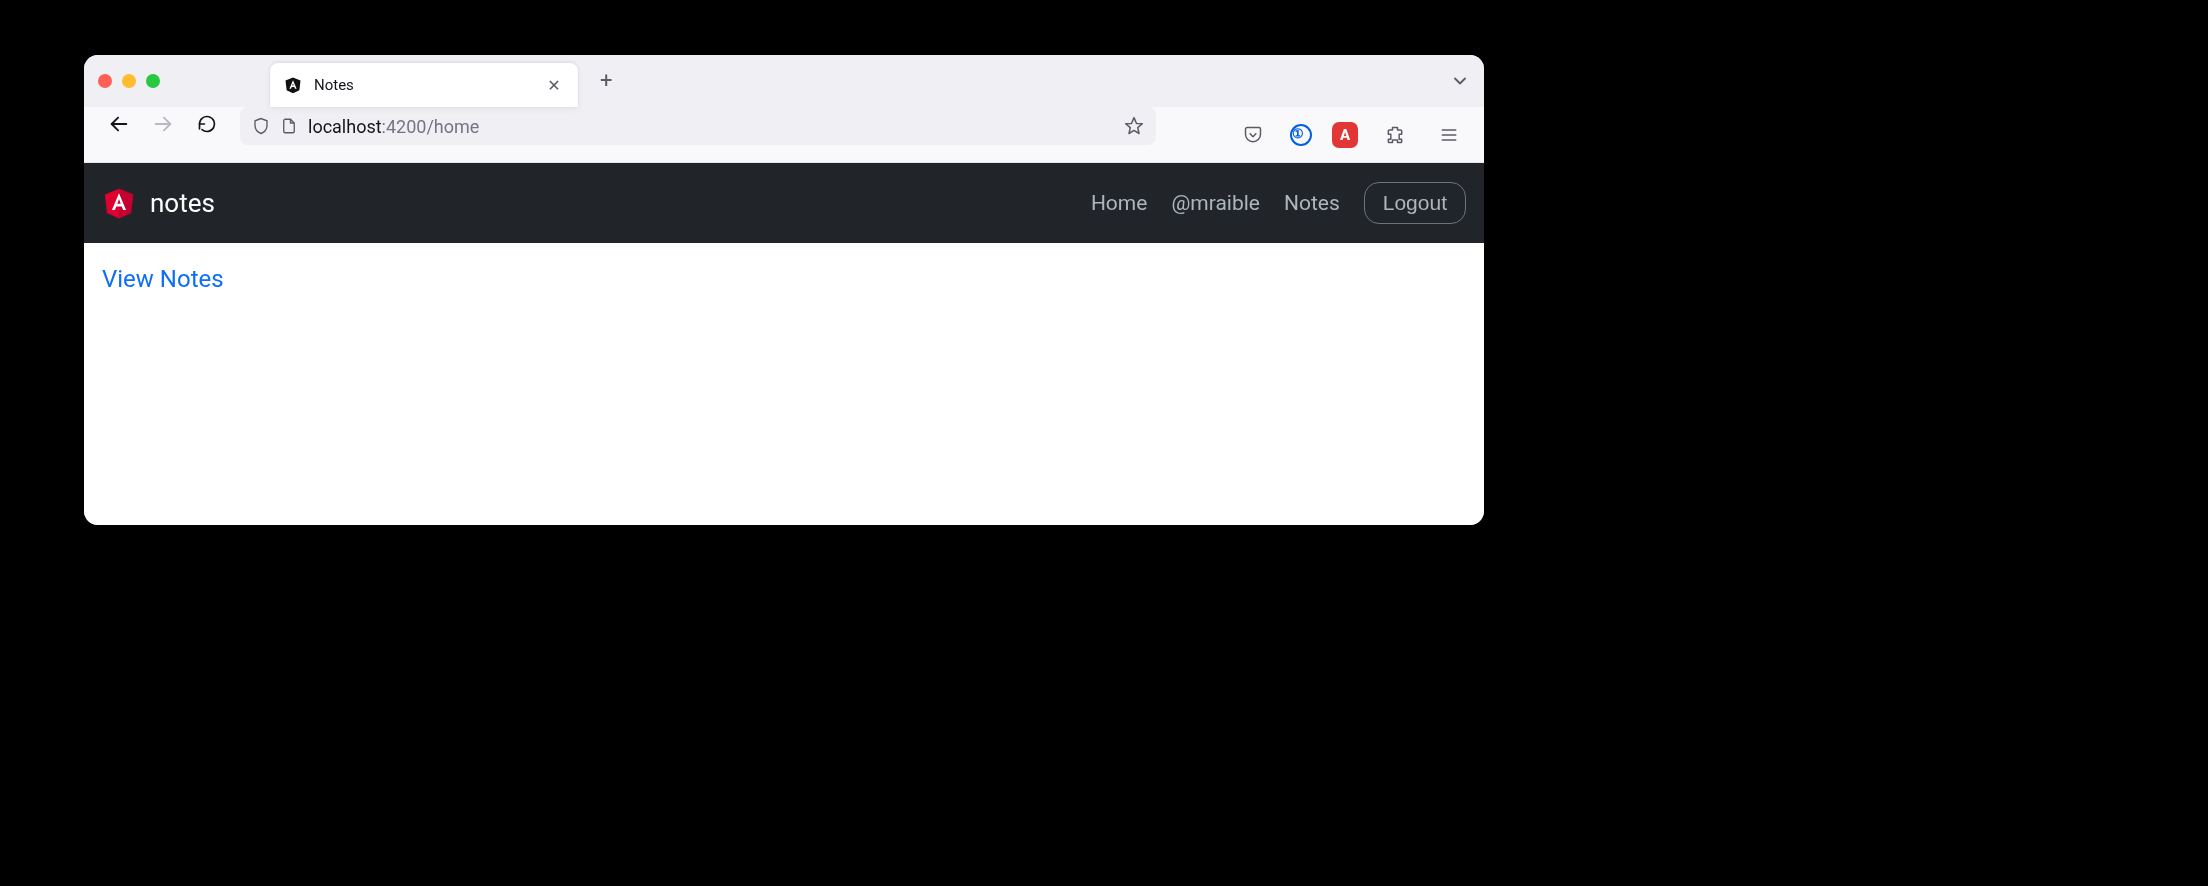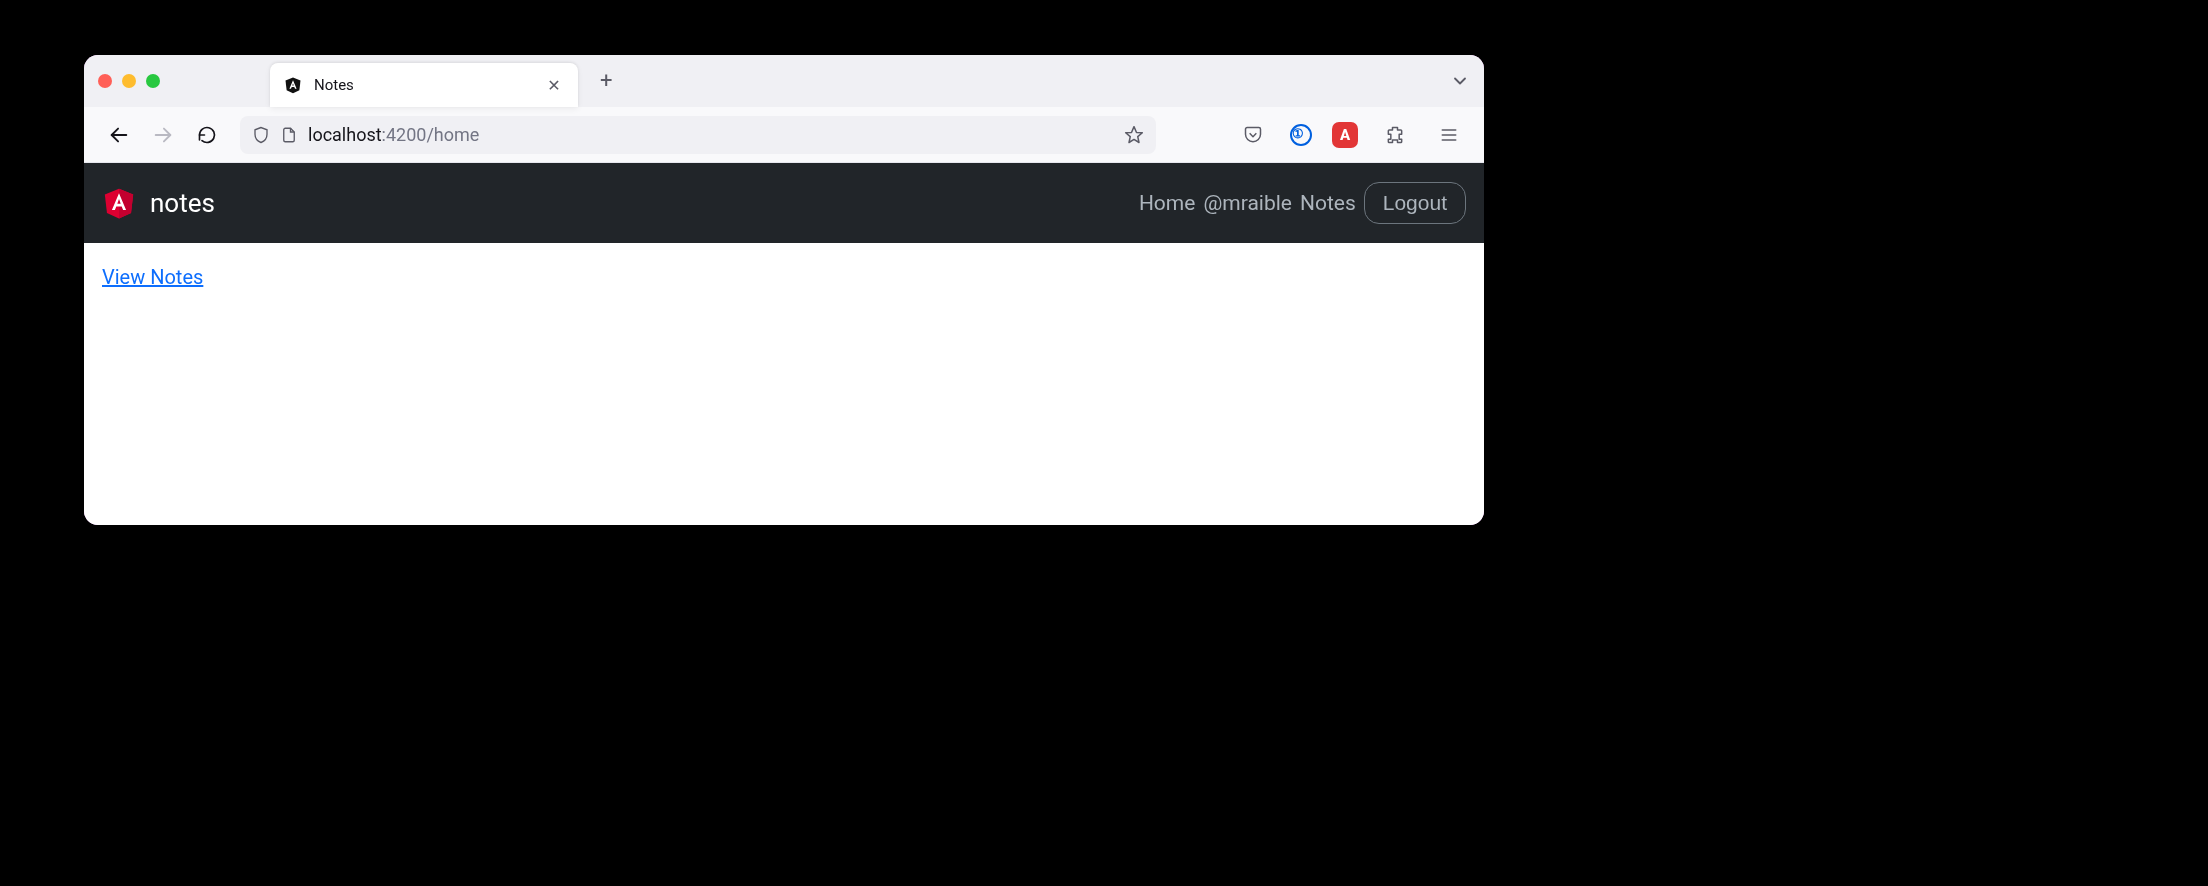--- a/index.html
+++ b/index.html
@@ -82,21 +82,20 @@
     }
     .alltabs-chevron {
       color: #5b5b66;
       cursor: pointer;
     }
     
     .toolbar {
       height: 56px;
       background: #f9f9fb;
       display: flex;
-      align-items: center;
       padding: 0 18px;
       gap: 10px;
       border-bottom: 1px solid #e7e7ee;
     }
     .tbtn {
       width: 34px; height: 34px;
       display:flex; align-items:center; justify-content:center;
       border-radius: 6px;
       color: #5b5b66;
       cursor: pointer;
@@ -158,40 +157,39 @@
     }
     .brand-text {
       color: #fff;
       font-size: 26px;
       font-weight: 400;
     }
     .nav-links {
       margin-left: auto;
       display: flex;
       align-items: center;
-      gap: 8px;
+      gap: 24px;
       font-size: 21px;
     }
     .nav-link { color: #adb5bd; cursor: pointer; }
     .logout-btn {
       border: 1px solid #6c757d;
       color: #adb5bd;
       padding: 8px 18px;
       border-radius: 15px;
       font-size: 21px;
       cursor: pointer;
       background: transparent;
     }
     .page-body {
       padding: 22px 18px;
     }
     .view-link {
       color: #0d6efd;
-      font-size: 20px;
-      text-decoration: underline;
+      font-size: 24px;
       cursor: pointer;
     }
     svg { display: block; }
   </style>
 </head>
 <body>
 
 <div class="browser-window">
 
   <div class="tab-strip">

